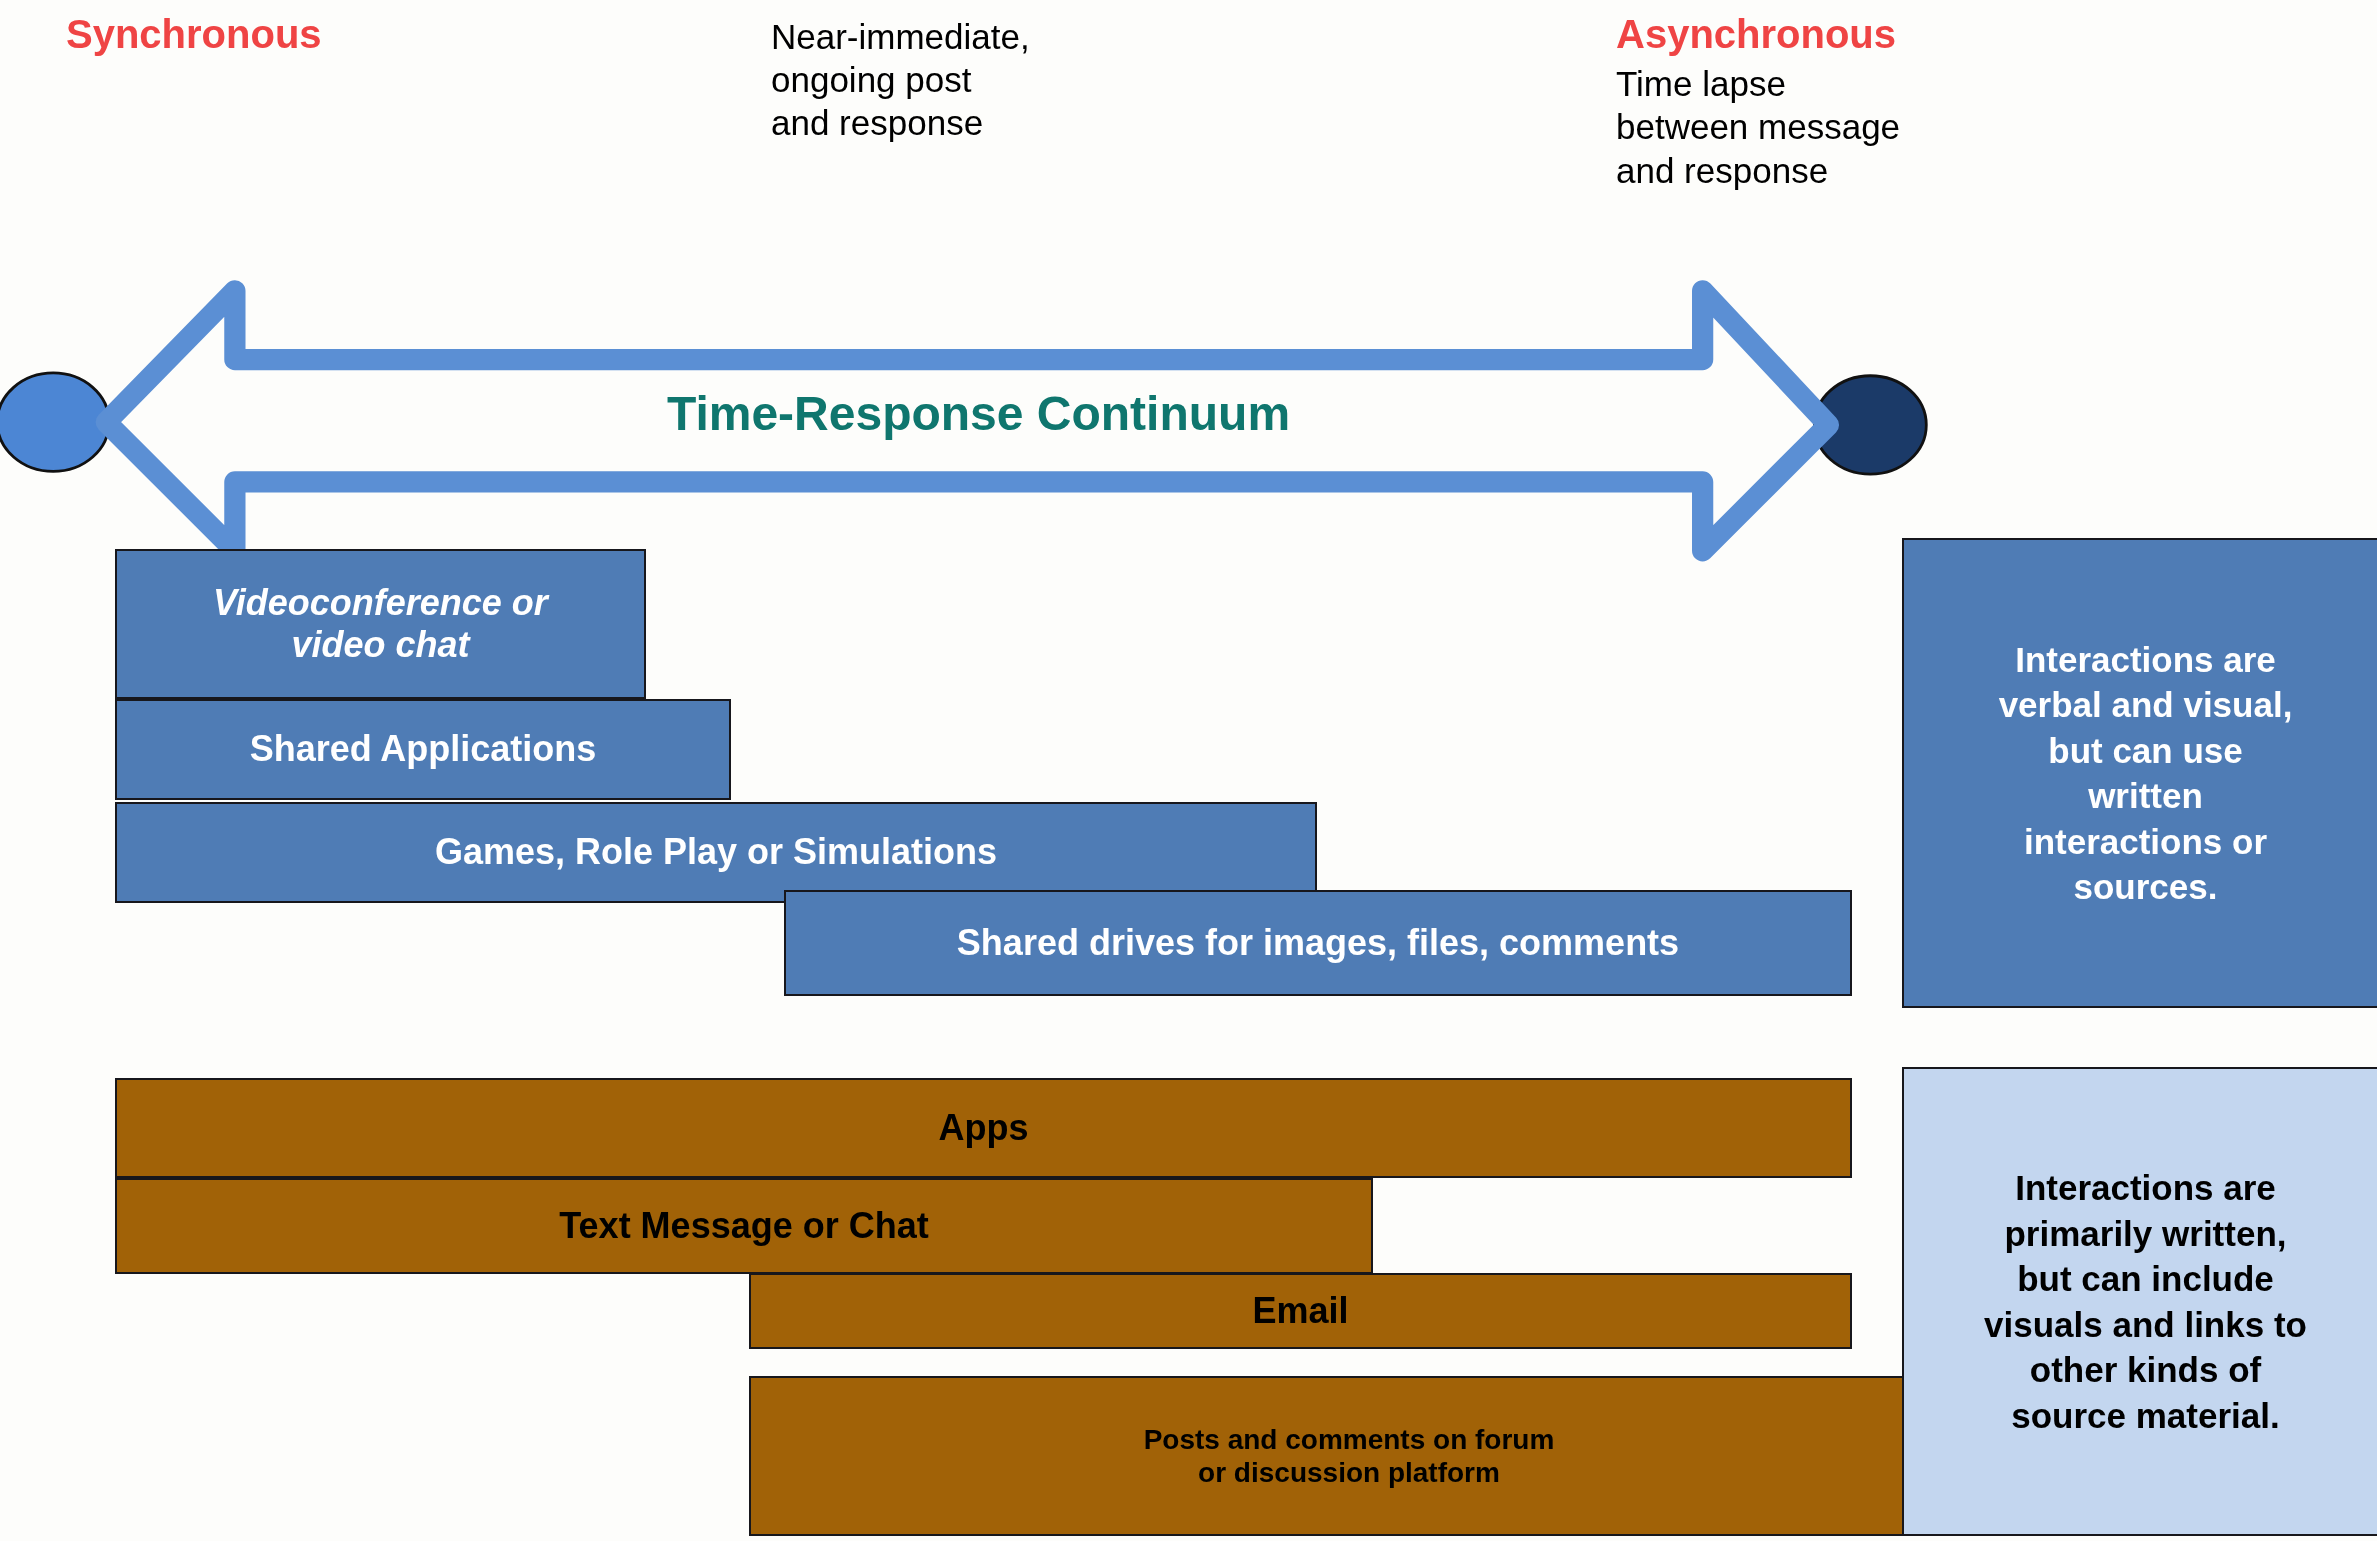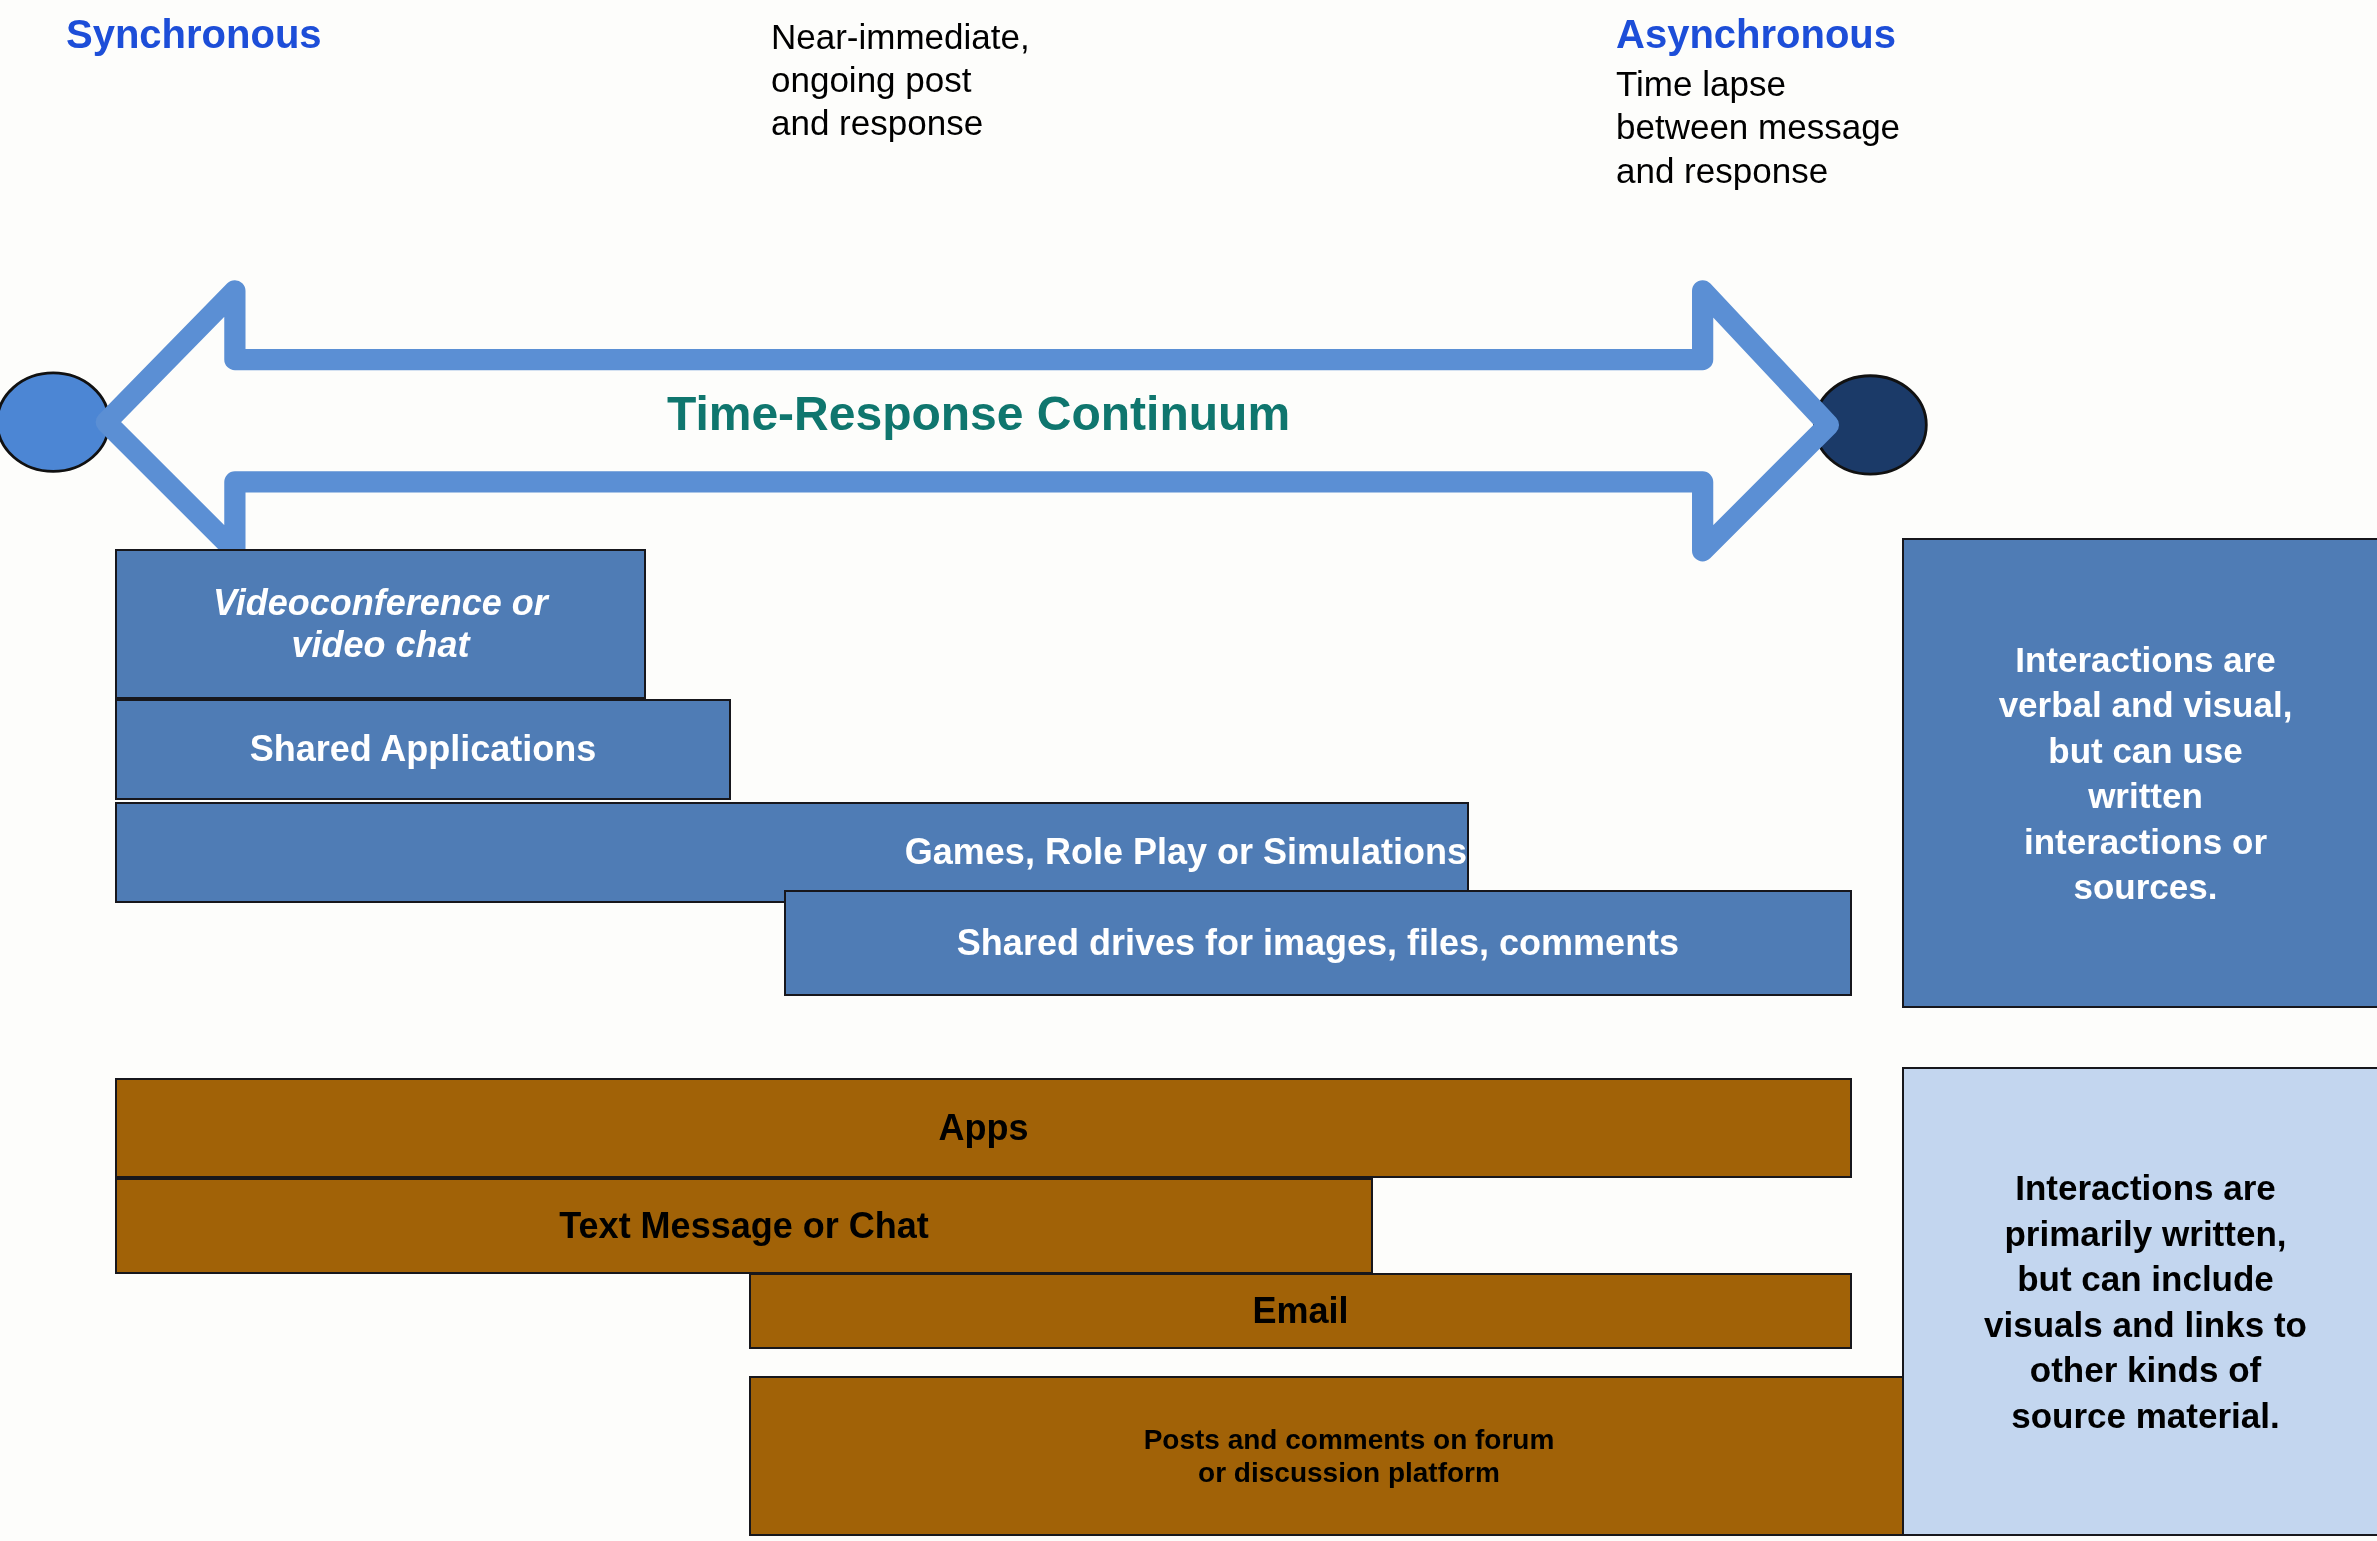--- a/index.html
+++ b/index.html
@@ -4,21 +4,21 @@
 <style>
   html,body{margin:0;padding:0;background:#fdfdfb;}
   body{
     width:2377px;height:1541px;position:relative;overflow:hidden;
     font-family:"Liberation Sans", sans-serif;
     -webkit-font-smoothing:antialiased;
   }
   
   .hdr{position:absolute;}
   .hdr .title{
-    font-size:40px;font-weight:bold;color:#1d4ed8;line-height:1.18;
+    font-size:40px;font-weight:bold;color:#ef4444;line-height:1.18;
     white-space:nowrap;
   }
   .hdr .sub{
     font-size:35px;font-weight:normal;color:#000;line-height:1.24;
     white-space:pre-line;margin-top:3.4px;
   }
   #hdr-sync{left:66px;top:11.2px;}
   #hdr-near{left:771px;top:11.2px;}
   #hdr-async{left:1616px;top:11.2px;}
   #continuum-svg{position:absolute;left:0;top:0;}
@@ -90,21 +90,21 @@
 
 <div class="bar bar-dark" style="left:115px;top:549px;width:531px;height:150px;font-size:36px;font-style:italic;">
   <span>Videoconference or
 video chat</span>
 </div>
 
 <div class="bar bar-dark" style="left:115px;top:699px;width:616px;height:101px;font-size:36px;">
   <span>Shared Applications</span>
 </div>
 
-<div class="bar bar-dark" style="left:115px;top:802px;width:1354px;height:101px;font-size:36px;justify-content:flex-end;">
+<div class="bar bar-dark" style="left:115px;top:802px;width:1202px;height:101px;font-size:36px;">
   <span>Games, Role Play or Simulations</span>
 </div>
 
 <div class="bar bar-dark" style="left:784px;top:890px;width:1068px;height:106px;font-size:36px;">
   <span>Shared drives for images, files, comments</span>
 </div>
 
 <div class="side-box side-dark" style="left:1902px;top:538px;width:487px;height:470px;font-size:35px;">
   <span>Interactions are
 verbal and visual,

